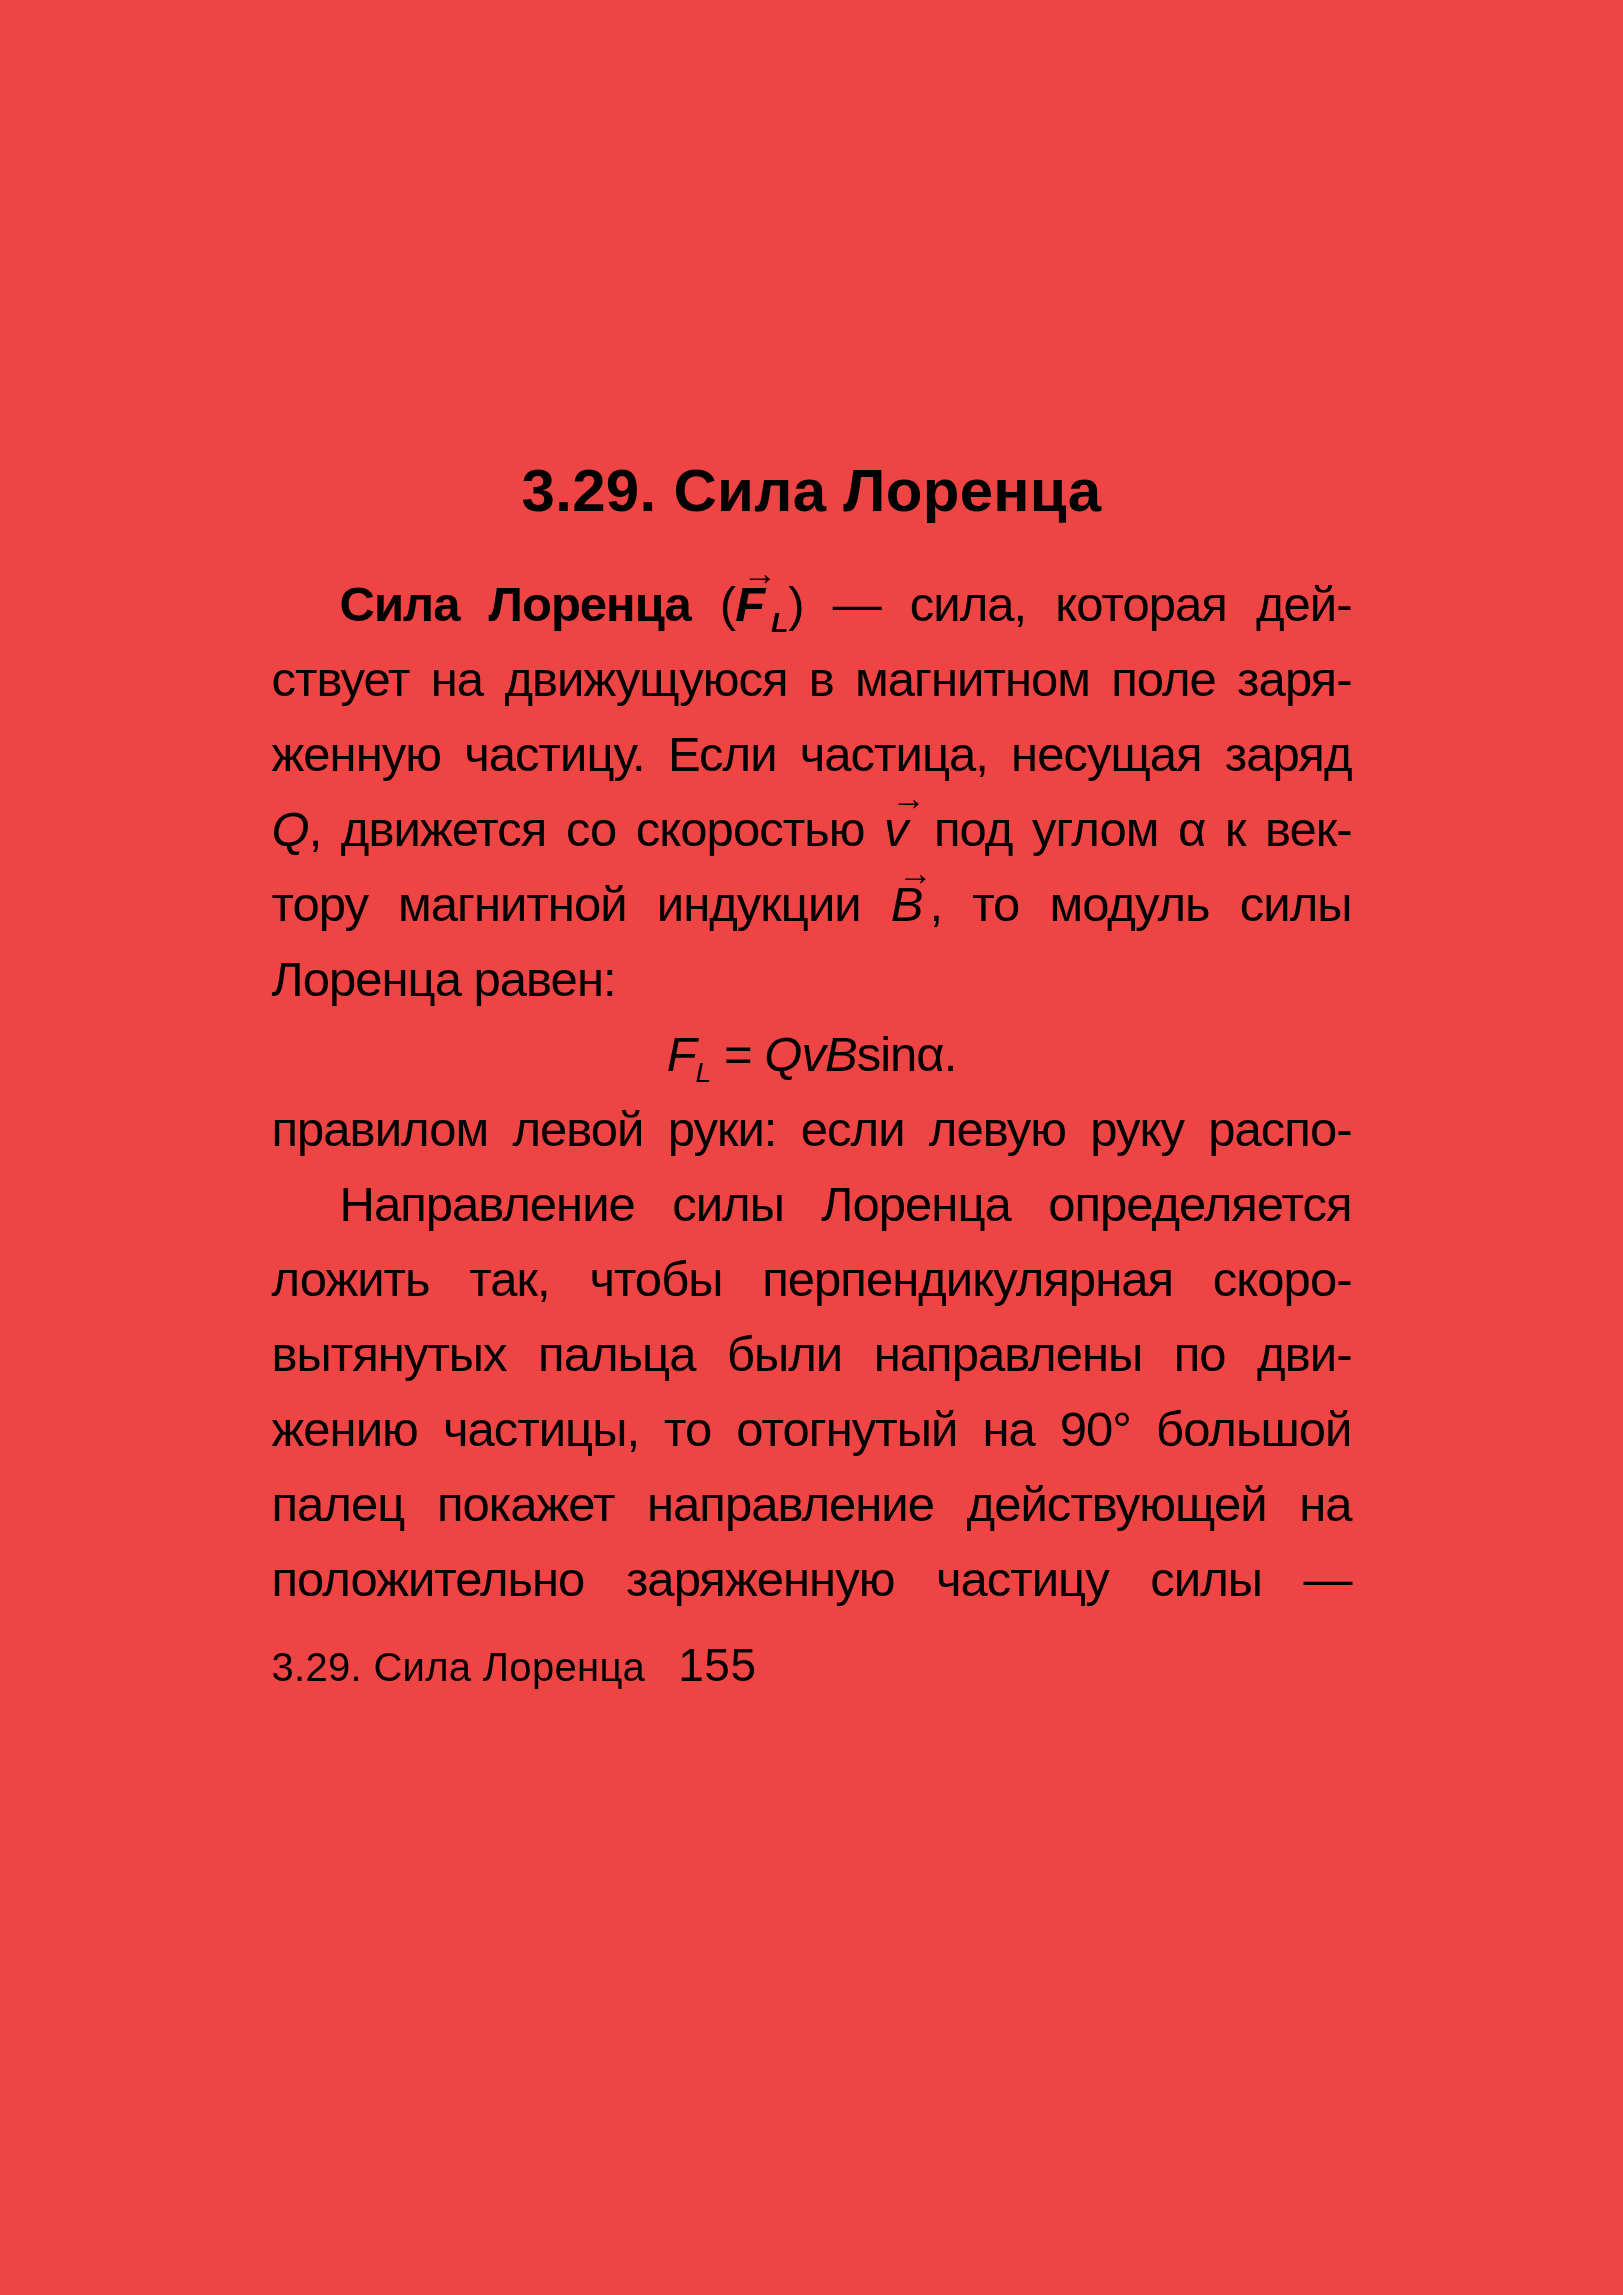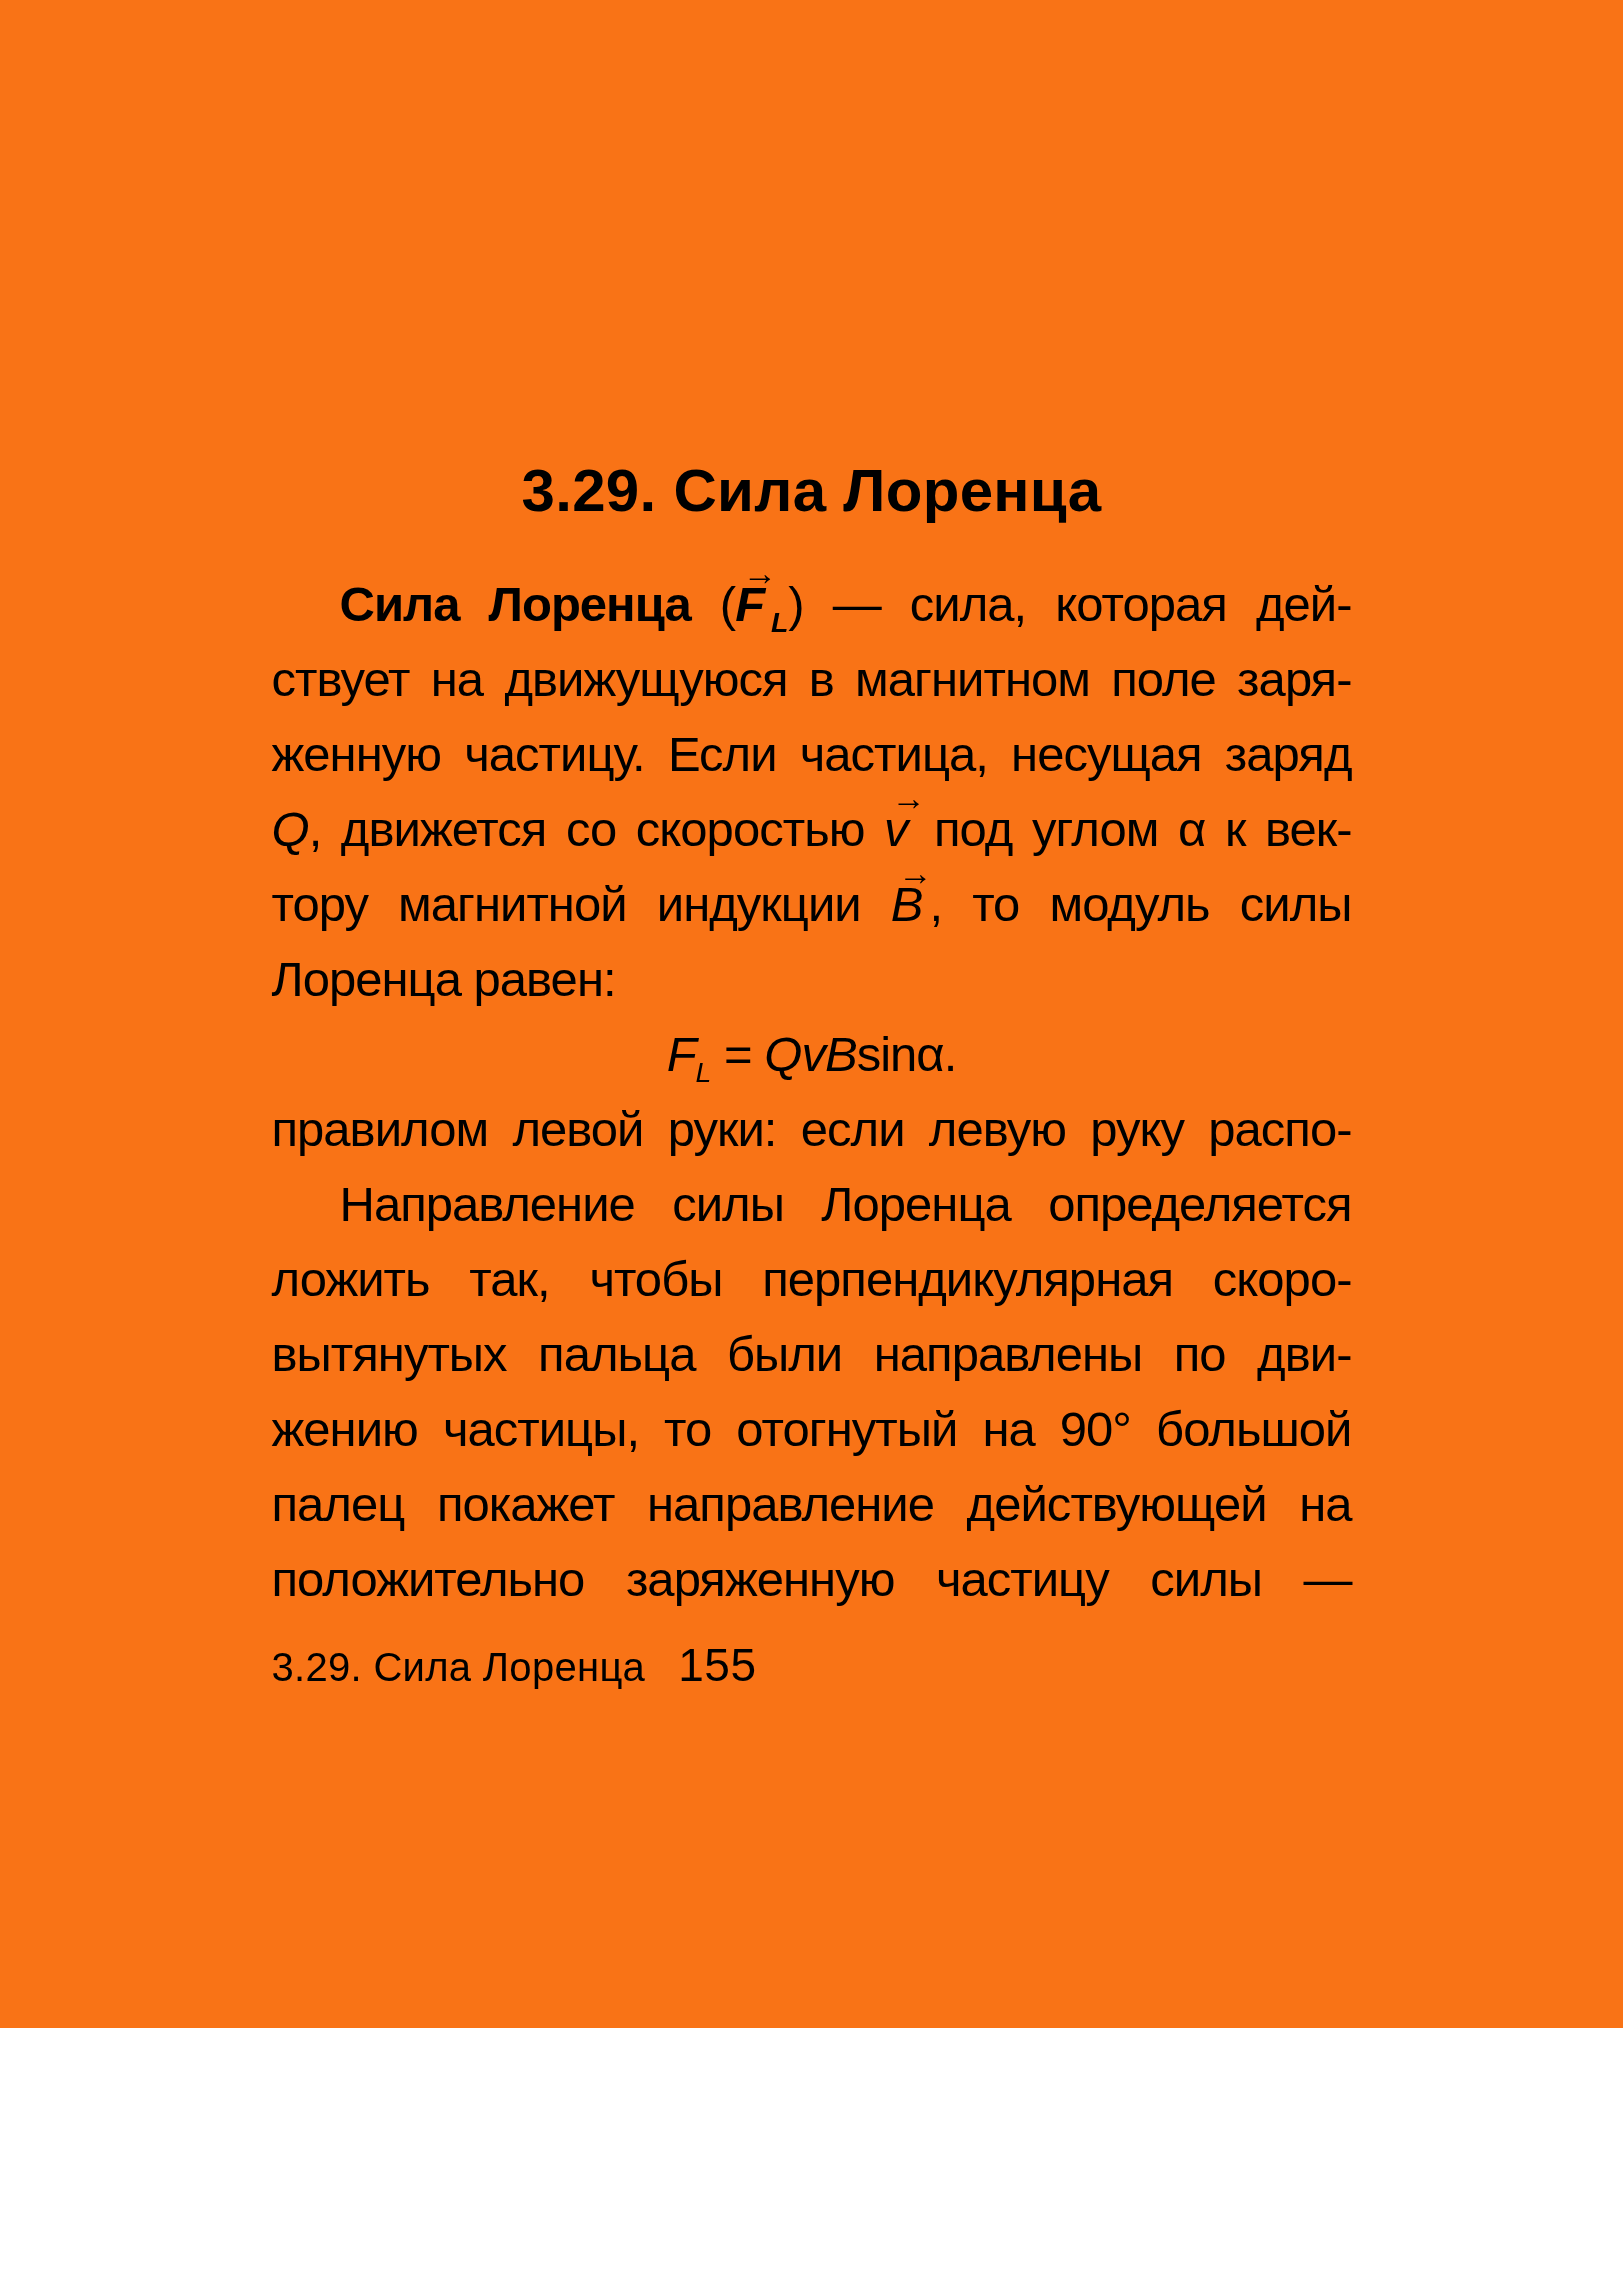--- a/index.html
+++ b/index.html
@@ -3,22 +3,22 @@
 <meta charset="utf-8">
 <style>
   html, body {
     margin: 0;
     padding: 0;
     background: #ffffff;
   }
   .page {
     position: relative;
     width: 1623px;
-    height: 2028px;
-    background: #f97316;
+    height: 2295px;
+    background: #ef4444;
     color: #000000;
     font-family: "Liberation Sans", "DejaVu Sans", sans-serif;
     overflow: hidden;
   }
   .title {
     margin: 453px auto 0 auto;
     width: 1080px;
     text-align: center;
     font-size: 60px;
     font-weight: 700;

